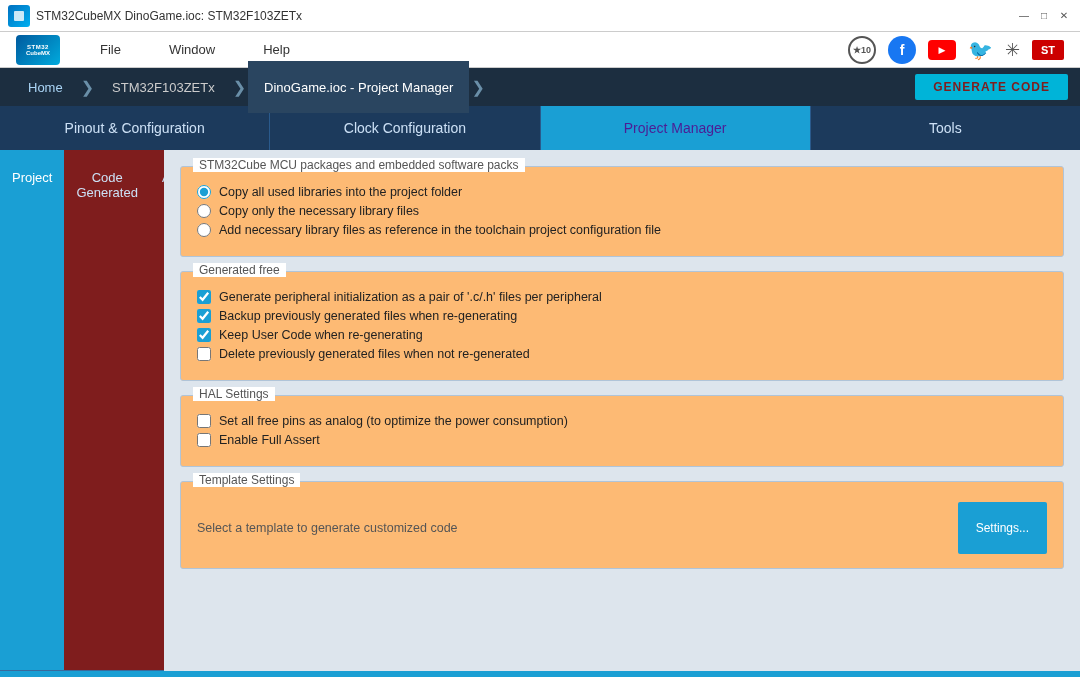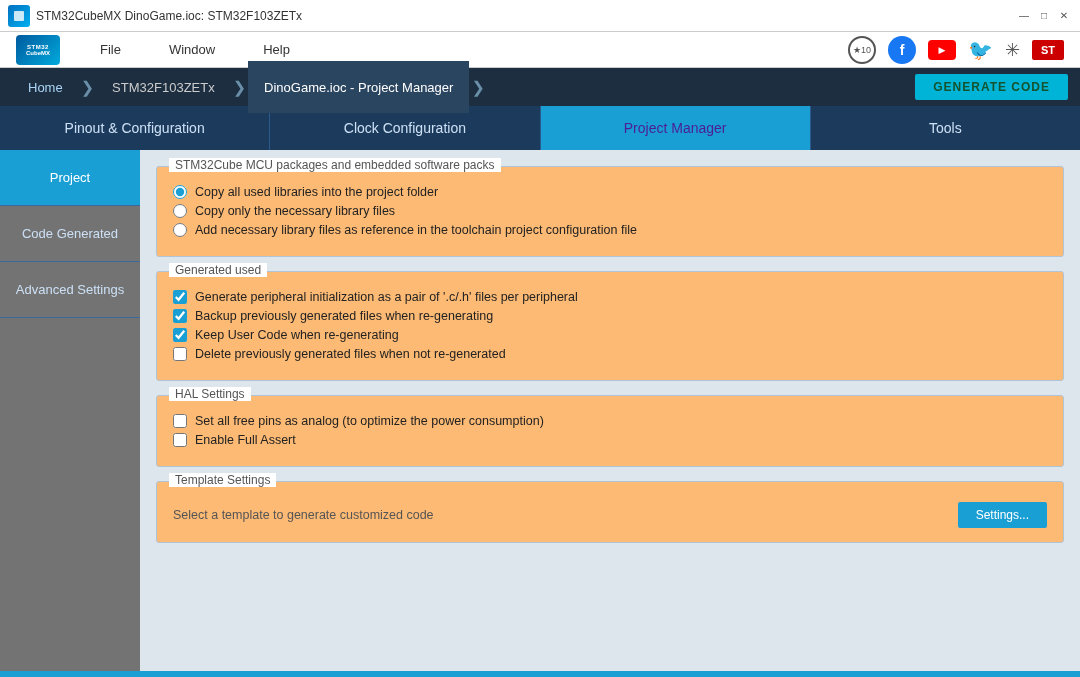--- a/index.html
+++ b/index.html
@@ -61,21 +61,21 @@
     .breadcrumb-item.home { color: #aad4f5; }
     .breadcrumb-item.active { background: #2a4560; color: white; }
     .breadcrumb-arrow {
       color: #6a8fa8;
       font-size: 16px;
       margin: 0 2px;
     }
     .generate-btn {
       margin-left: auto;
       background: #00b4d8;
-      color: #14532d;
+      color: #7f1d1d;
       border: none;
       padding: 6px 18px;
       font-size: 12px;
       font-weight: bold;
       letter-spacing: 1px;
       cursor: pointer;
       border-radius: 2px;
     }
 
     
@@ -100,24 +100,24 @@
 
     
     .main-layout {
       display: flex;
       height: calc(677px - 32px - 36px - 38px - 44px - 6px);
       background: #e8eef3;
     }
 
     
     .sidebar {
-      width: 140px;
-      background: #737373;
-      display: flex;
-      flex-direction: column;
+      width: 164px;
+      background: #7f1d1d;
+      display: flex;
+      flex-direction: row;
     }
     .sidebar-item {
       padding: 20px 12px;
       color: #cce0f5;
       font-size: 13px;
       cursor: pointer;
       text-align: center;
       border-bottom: 1px solid #3a6a9c;
     }
     .sidebar-item.active { background: #1a9fd4; color: white; }
@@ -172,21 +172,21 @@
       display: flex;
       align-items: center;
       justify-content: space-between;
       margin-top: 8px;
     }
     .settings-label { font-size: 12.5px; color: #555; }
     .settings-btn {
       background: #1a9fd4;
       color: white;
       border: none;
-      padding: 6px 18px;
+      padding: 19px 18px;
       font-size: 12px;
       cursor: pointer;
       border-radius: 2px;
     }
 
     
     .bottom-bar {
       height: 6px;
       background: #1a9fd4;
       width: 100%;
@@ -223,21 +223,21 @@
       <span style="font-size:6px;color:white;font-weight:bold;letter-spacing:0.5px;">STM32</span>
       <span style="font-size:6px;color:white;font-weight:bold;">CubeMX</span>
     </div>
   </div>
   <div class="menu-bar-left">
     <span class="menu-item">File</span>
     <span class="menu-item">Window</span>
     <span class="menu-item">Help</span>
   </div>
   <div class="social-icons">
-    <div class="social-circle" style="font-size:9px;font-weight:normal;">★10</div>
+    <div class="social-circle" style="font-size:9px;font-weight:bold;">★10</div>
     <div class="fb-icon">f</div>
     <div class="yt-icon">▶</div>
     <div class="tw-icon">🐦</div>
     <div style="font-size:18px;color:#555;">✳</div>
     <div class="st-icon">ST</div>
   </div>
 </div>
 
 <div class="breadcrumb-bar">
   <span class="breadcrumb-item home">Home</span>
@@ -292,21 +292,21 @@
           <label for="copy-necessary">Copy only the necessary library files</label>
         </div>
         <div class="radio-item">
           <input type="radio" name="mcu-pkg" id="add-reference" style="">
           <label for="add-reference">Add necessary library files as reference in the toolchain project configuration file</label>
         </div>
       </div>
     </div>
 
     <div class="section-group">
-      <span class="section-legend">Generated used</span>
+      <span class="section-legend">Generated free</span>
       <div class="section-content">
         <div class="check-item">
           <input type="checkbox" id="gen-peripheral" checked="" style="">
           <label for="gen-peripheral">Generate peripheral initialization as a pair of '.c/.h' files per peripheral</label>
         </div>
         <div class="check-item">
           <input type="checkbox" id="backup-generated" checked="" style="">
           <label for="backup-generated">Backup previously generated files when re-generating</label>
         </div>
         <div class="check-item">

